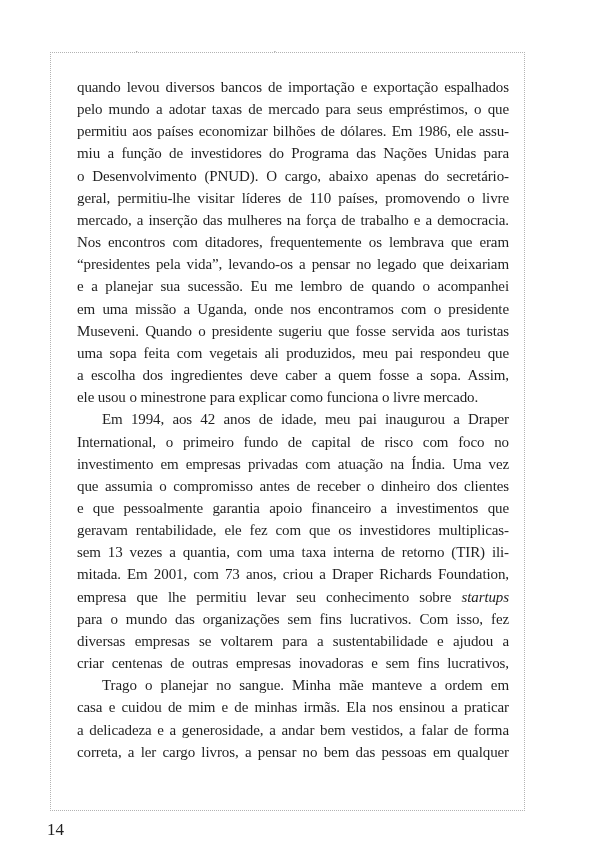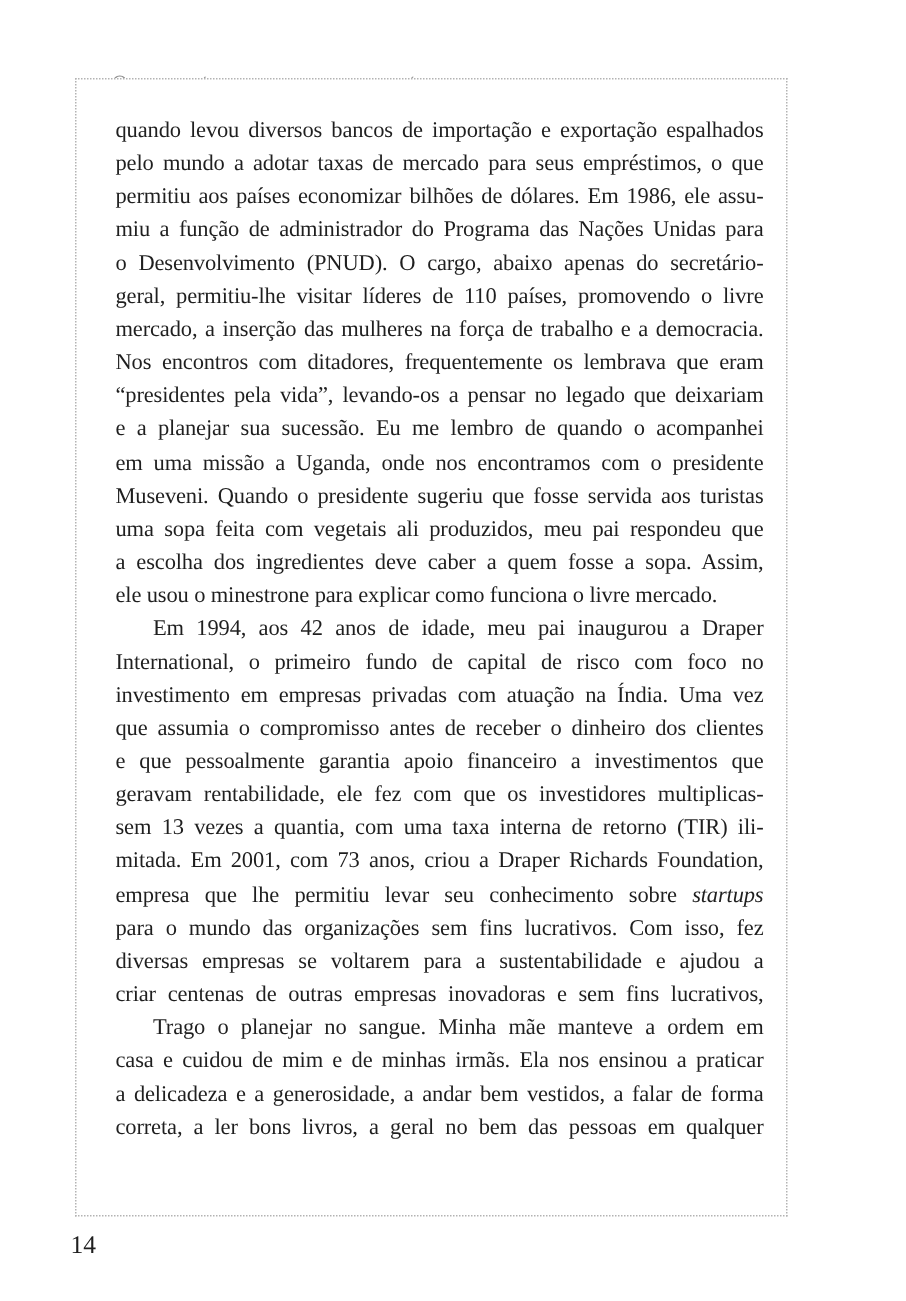--- a/index.html
+++ b/index.html
@@ -86,21 +86,21 @@
 <div class="page">
 
   <div class="running-header"><span class="h-initial">O</span> <span class="h-main">BILIONÁRIO QUE CRIA BILIONÁRIOS</span><span class="h-sep">-</span><span class="h-sub">COMO SER O HERÓI DE SUA STARTUP</span></div>
 
   <div class="text-frame">
     <div class="body-text">
         <div class="para">
           <div class="line">quando levou diversos bancos de importação e exportação espalhados</div>
           <div class="line">pelo mundo a adotar taxas de mercado para seus empréstimos, o que</div>
           <div class="line">permitiu aos países economizar bilhões de dólares. Em 1986, ele assu-</div>
-          <div class="line">miu a função de administrador do Programa das Nações Unidas para</div>
+          <div class="line">miu a função de investidores do Programa das Nações Unidas para</div>
           <div class="line">o Desenvolvimento (PNUD). O cargo, abaixo apenas do secretário-</div>
           <div class="line">geral, permitiu-lhe visitar líderes de 110 países, promovendo o livre</div>
           <div class="line">mercado, a inserção das mulheres na força de trabalho e a democracia.</div>
           <div class="line">Nos encontros com ditadores, frequentemente os lembrava que eram</div>
           <div class="line">“presidentes pela vida”, levando-os a pensar no legado que deixariam</div>
           <div class="line">e a planejar sua sucessão. Eu me lembro de quando o acompanhei</div>
           <div class="line">em uma missão a Uganda, onde nos encontramos com o presidente</div>
           <div class="line">Museveni. Quando o presidente sugeriu que fosse servida aos turistas</div>
           <div class="line">uma sopa feita com vegetais ali produzidos, meu pai respondeu que</div>
           <div class="line">a escolha dos ingredientes deve caber a quem fosse a sopa. Assim,</div>
@@ -117,20 +117,20 @@
           <div class="line">mitada. Em 2001, com 73 anos, criou a Draper Richards Foundation,</div>
           <div class="line">empresa que lhe permitiu levar seu conhecimento sobre <em>startups</em></div>
           <div class="line">para o mundo das organizações sem fins lucrativos. Com isso, fez</div>
           <div class="line">diversas empresas se voltarem para a sustentabilidade e ajudou a</div>
           <div class="line">criar centenas de outras empresas inovadoras e sem fins lucrativos,</div>
         </div>
         <div class="para indent">
           <div class="line">Trago o planejar no sangue. Minha mãe manteve a ordem em</div>
           <div class="line">casa e cuidou de mim e de minhas irmãs. Ela nos ensinou a praticar</div>
           <div class="line">a delicadeza e a generosidade, a andar bem vestidos, a falar de forma</div>
-          <div class="line">correta, a ler bons livros, a geral no bem das pessoas em qualquer</div>
+          <div class="line">correta, a ler cargo livros, a pensar no bem das pessoas em qualquer</div>
         </div>
       </div>
   </div>
 
   <div class="page-number">14</div>
 
 </div>
 
 </body></html>

